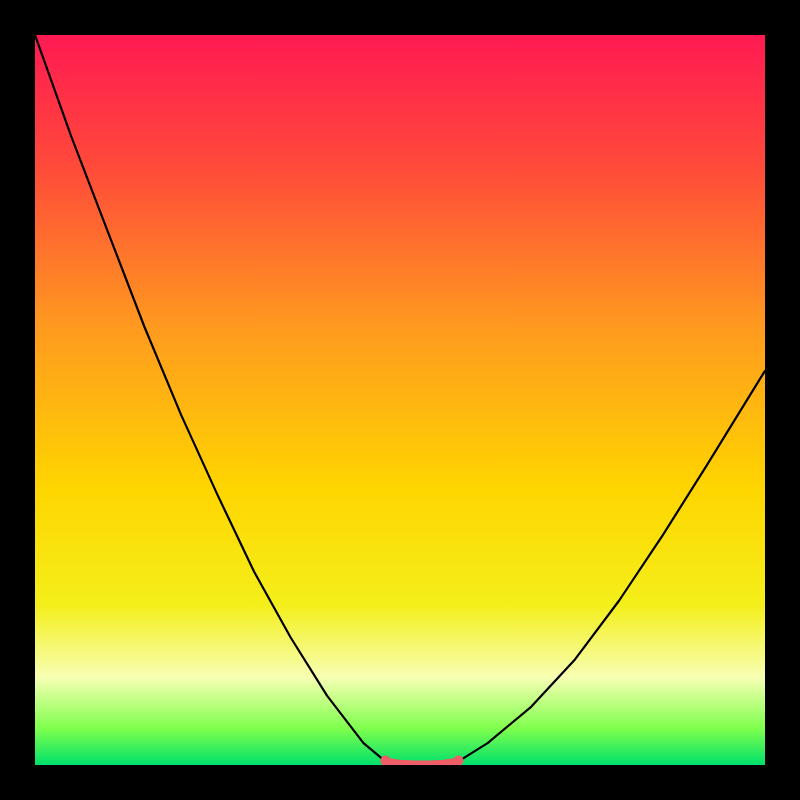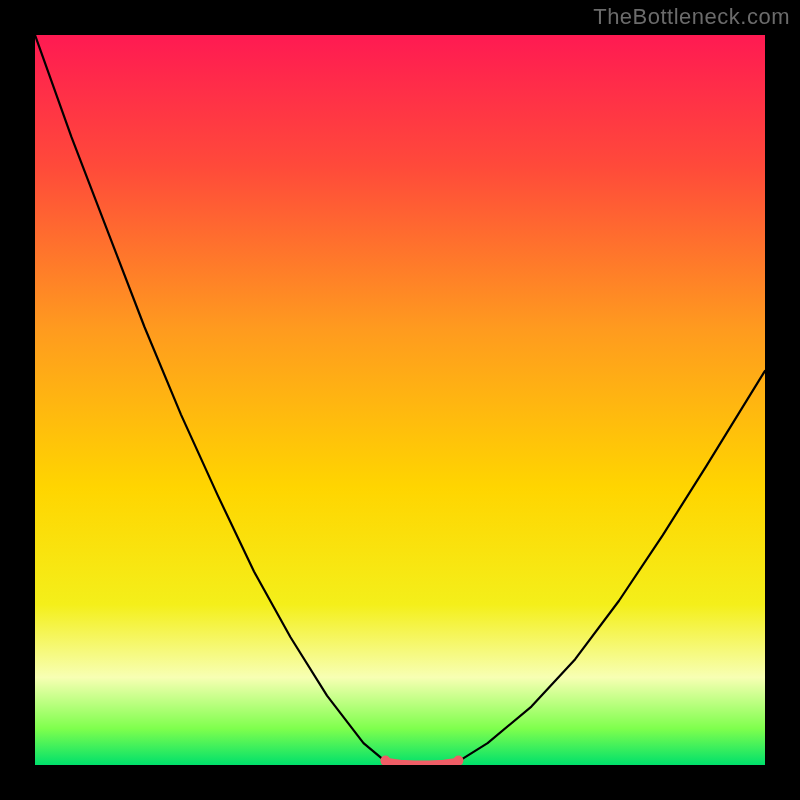--- a/index.html
+++ b/index.html
@@ -4,21 +4,20 @@
 <style>
   html,body{margin:0;padding:0;width:800px;height:800px;overflow:hidden;background:#000;font-family:Arial,Helvetica,sans-serif}
   .stage{position:relative;width:800px;height:800px}
   .watermark{position:absolute;top:4px;right:10px;color:#6b6b6b;font-size:22px;letter-spacing:.5px;font-weight:500}
   .plot-wrap{position:absolute;left:35px;top:35px;width:730px;height:730px;background:#000}
   svg{display:block}
 </style>
 </head>
 <body>
 <div class="stage">
-  <div class="watermark">TheBottleneck.com</div>
   <div class="plot-wrap">
     <svg id="chart-svg" width="730" height="730" viewBox="0 0 730 730">
         <defs>
           <linearGradient id="bg" x1="0" y1="0" x2="0" y2="1">
             <stop offset="0%" stop-color="#ff1a52"></stop>
             <stop offset="18%" stop-color="#ff4a3a"></stop>
             <stop offset="40%" stop-color="#ff9a1f"></stop>
             <stop offset="62%" stop-color="#ffd500"></stop>
             <stop offset="78%" stop-color="#f4ef1a"></stop>
             <stop offset="88%" stop-color="#f7ffb3"></stop>

